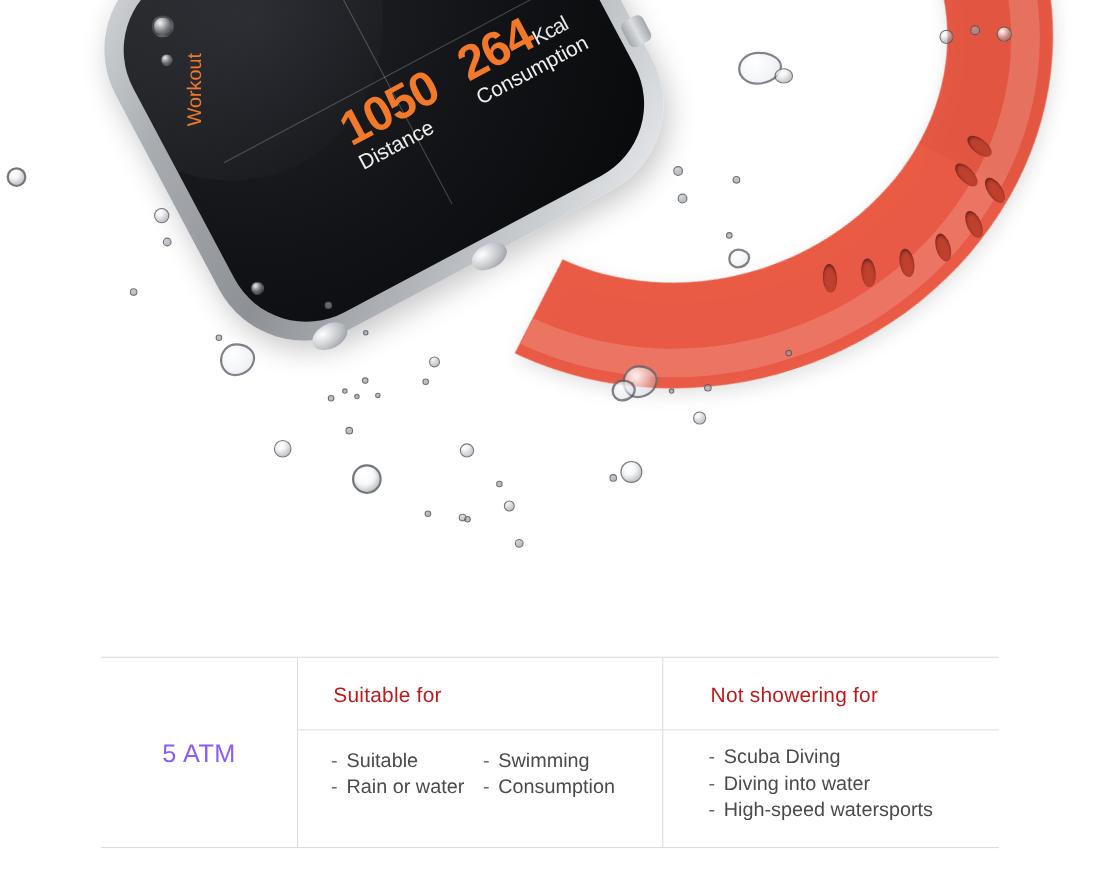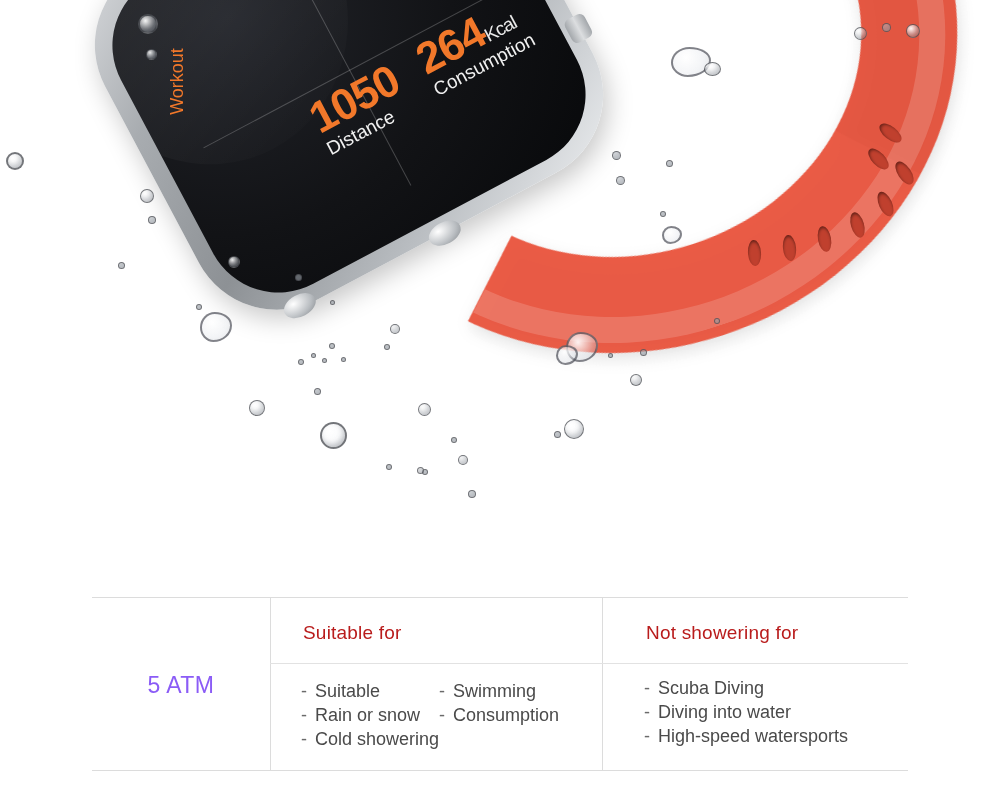--- a/index.html
+++ b/index.html
@@ -272,22 +272,21 @@
     <div class="col-div" style="left:510px;"></div>
     <div class="row-div" style="left:178px; right:0; top:65px;"></div>
 
     <div class="atm-cell">5 ATM</div>
 
     <div class="hdr hdr-suit">Suitable for</div>
     <div class="hdr hdr-not">Not showering for</div>
 
     <ul class="list l-suit-a">
       <li><span class="dash">-</span><span>Suitable</span></li>
-      <li><span class="dash">-</span><span>Rain or snow</span></li>
-      <li><span class="dash">-</span><span>Cold showering</span></li>
+      <li><span class="dash">-</span><span>Rain or water</span></li>
     </ul>
 
     <ul class="list l-suit-b">
       <li><span class="dash">-</span><span>Swimming</span></li>
       <li><span class="dash">-</span><span>Consumption</span></li>
     </ul>
 
     <ul class="list l-not">
       <li><span class="dash">-</span><span>Scuba Diving</span></li>
       <li><span class="dash">-</span><span>Diving into water</span></li>

